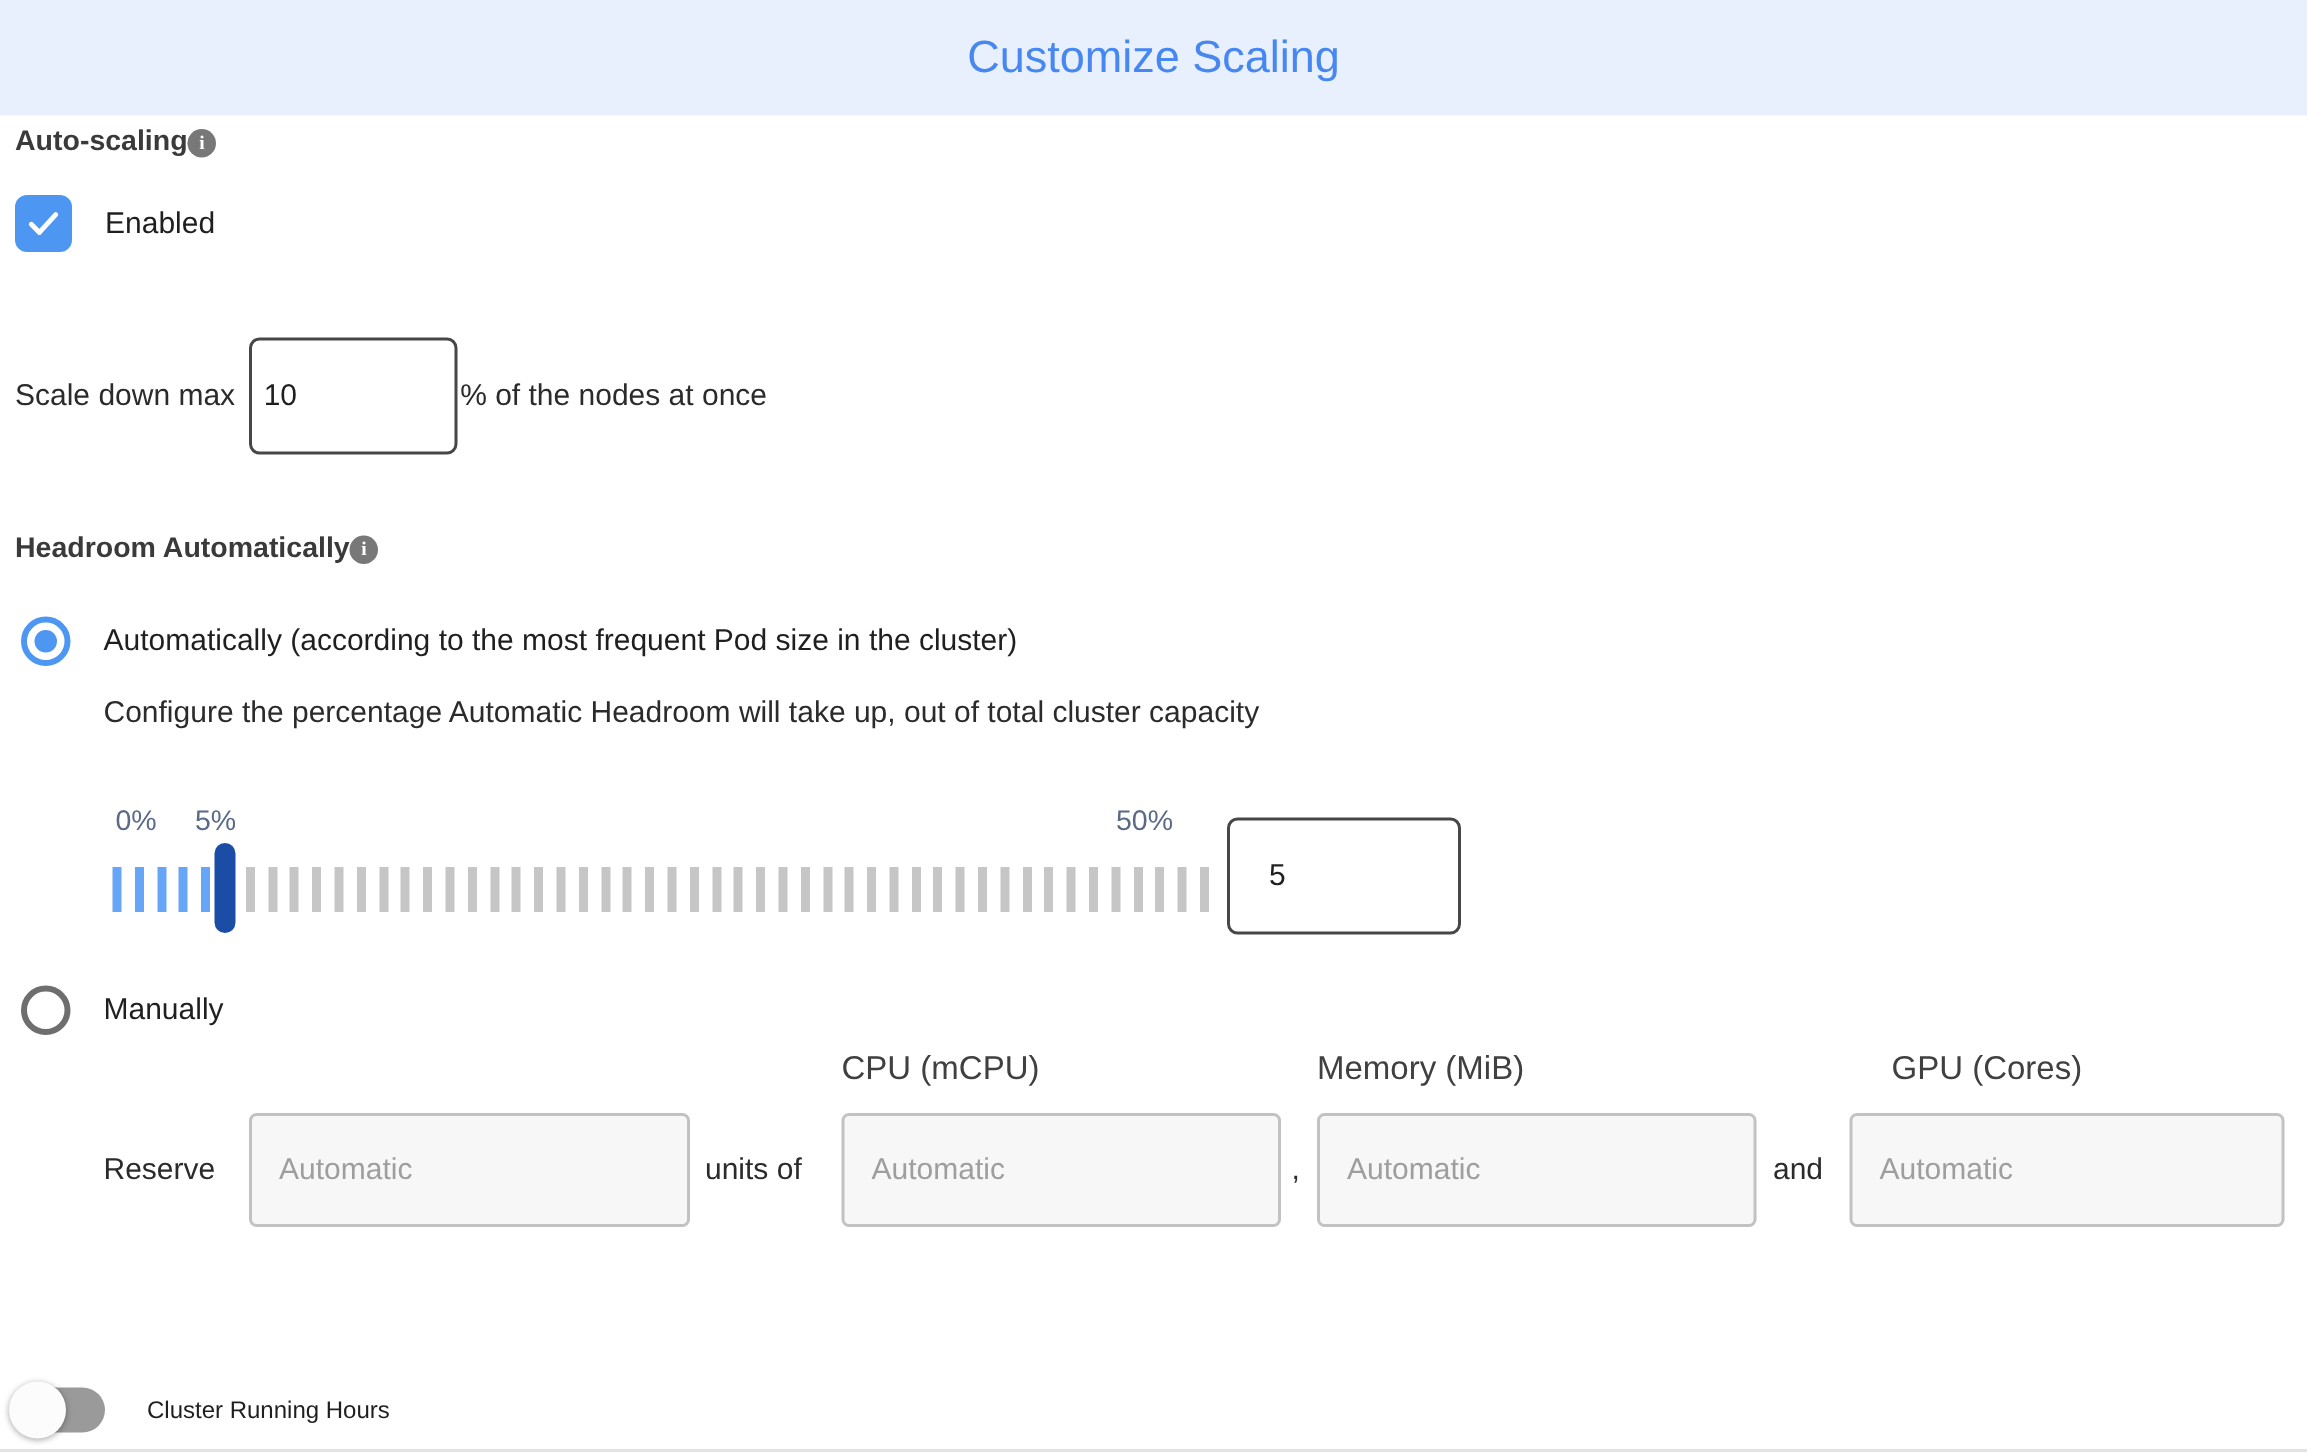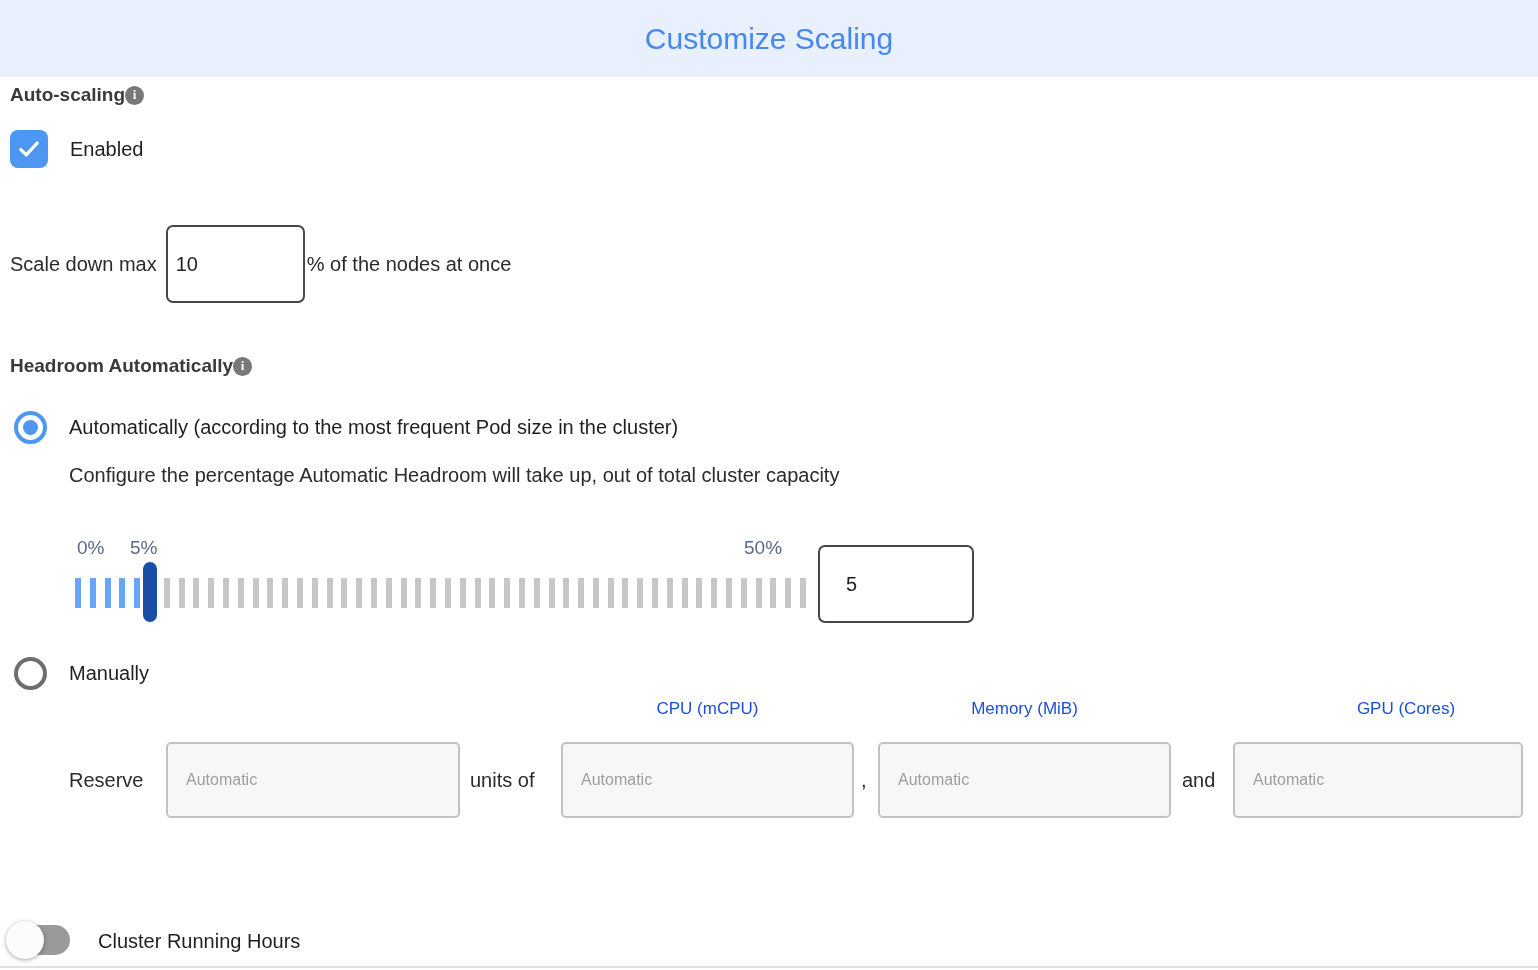--- a/index.html
+++ b/index.html
@@ -114,50 +114,50 @@
     background: #1b4da7; cursor: grab;
   }
   .headroom-input {
     position: absolute; left: 818px; top: 545px;
     width: 156px; height: 78px; padding-left: 26px;
   }
 
   
   .col-header {
     position: absolute; top: 699px;
-    font-size: 17px; color: #1d4ed8; text-align: center;
+    font-size: 22px; color: #404040; 
   }
   .inline-label {
     position: absolute; top: 742px;
     height: 76px; line-height: 76px; font-size: 20px; color: #2b2b2b;
   }
   .auto-input {
     position: absolute; top: 742px; height: 76px;
     background: #f7f7f7; border: 2px solid #c2c2c2; border-radius: 5px;
-    padding-left: 18px; font-size: 16px;
+    padding-left: 18px; font-size: 20px;
     font-family: "Liberation Sans", sans-serif;
     color: #3a3a3a; outline: none;
   }
   .auto-input::placeholder { color: #9e9e9e; opacity: 1; }
 
   
   .toggle {
     position: absolute; left: 14px; top: 925px;
     width: 56px; height: 30px; border-radius: 16px;
     background: #9a9a9a; cursor: pointer;
   }
   .toggle-knob {
     position: absolute; left: -8px; top: -4px;
     width: 38px; height: 38px; border-radius: 50%;
     background: #fcfcfc;
     box-shadow: 0 1px 4px rgba(0,0,0,0.35);
   }
   .toggle-label {
     position: absolute; left: 98px; top: 922px;
-    height: 38px; line-height: 38px; font-size: 20px; color: #1f1f1f;
+    height: 38px; line-height: 38px; font-size: 16px; color: #1f1f1f;
   }
 
   .divider {
     position: absolute; left: 0; top: 966px;
     width: 100%; height: 2px; background: #e2e2e2;
   }
 </style>
 </head>
 <body>
 

